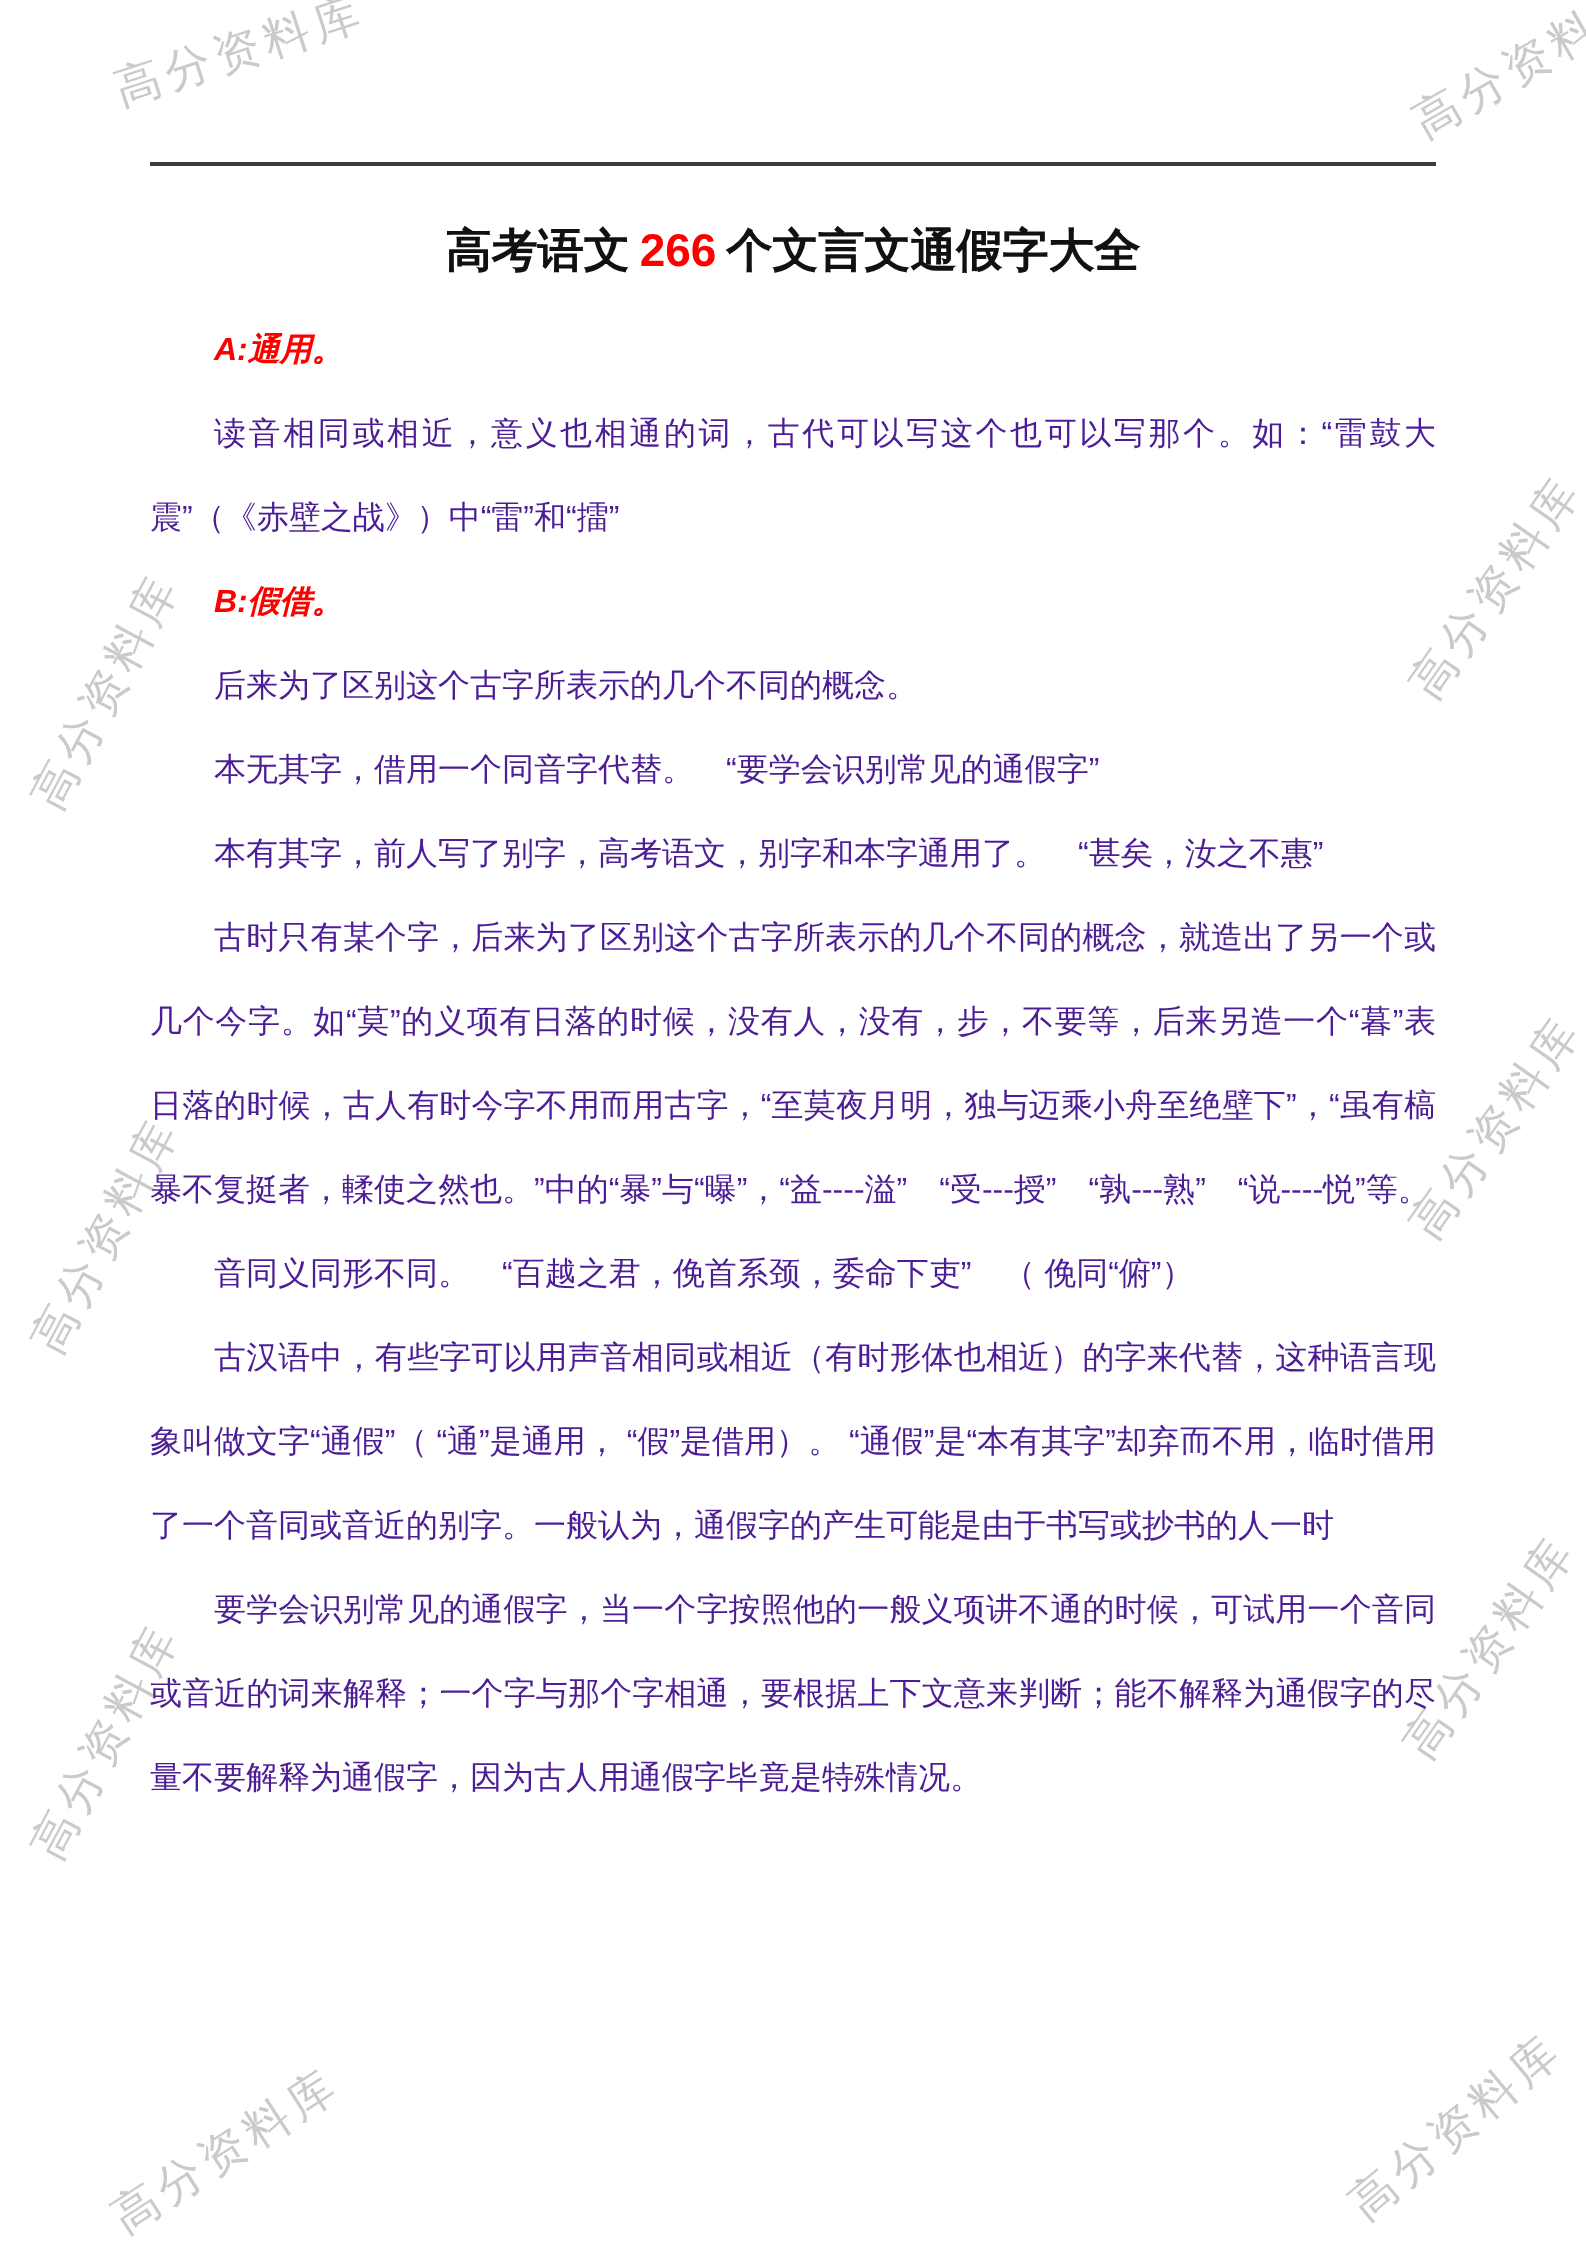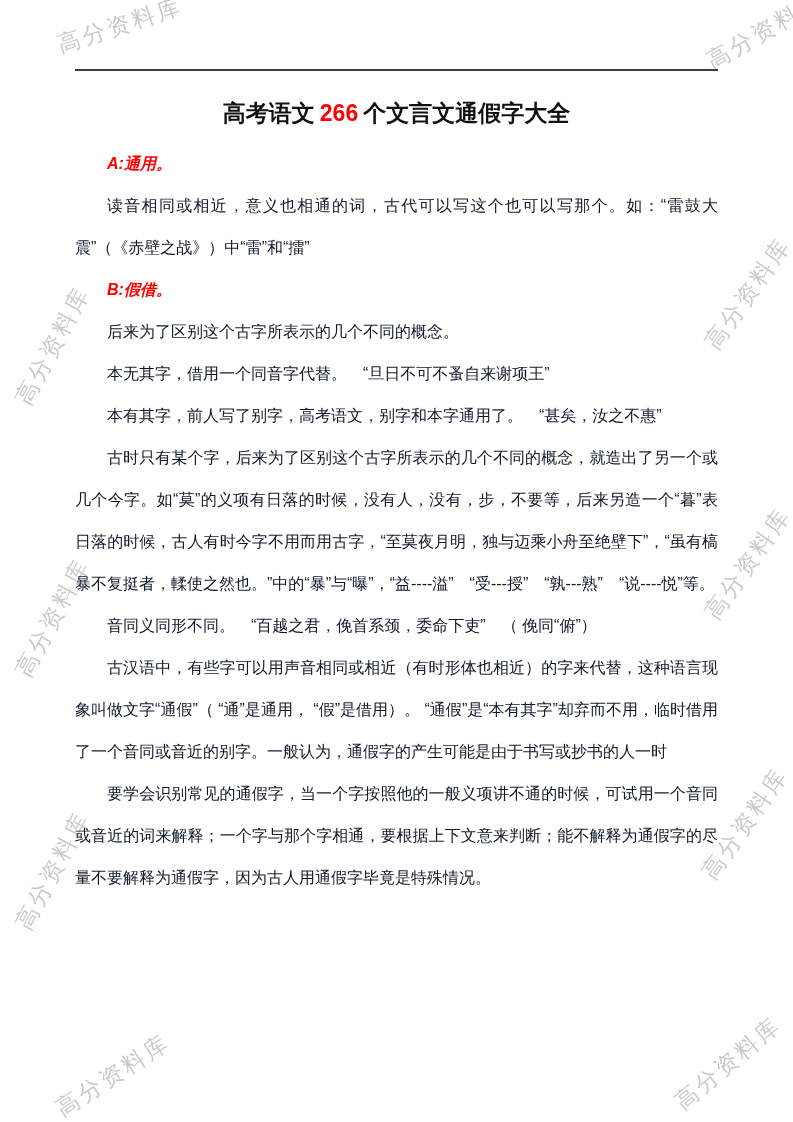--- a/index.html
+++ b/index.html
@@ -33,21 +33,21 @@
   .wm-6  { left: 683px; top: 548px;  transform: rotate(-55deg); }
   .wm-7  { left: -12px; top: 855px;  transform: rotate(-62deg); }
   .wm-8  { left: 680px; top: 808px;  transform: rotate(-55deg); }
   .wm-9  { left: 48px;  top: 1060px; transform: rotate(-33deg); }
   .wm-10 { left: 663px; top: 1048px; transform: rotate(-40deg); }
 
   
   .content {
     position: relative;
     z-index: 1;
-    padding: 0 75px;
+    padding: 12px 75px;
   }
   .header-rule {
     margin-top: 69px;
     height: 0;
     border-top: 2px solid #3d3d3d;
   }
   .title {
     margin-top: 25px;
     font-size: 23px;
     line-height: 34px;
@@ -56,21 +56,21 @@
     color: #111111;
   }
   .title .t-num {
     color: #fe0000;
     padding: 0 5px;
   }
   .doc-body { margin-top: 13px; }
   .doc-body p {
     font-size: 16px;
     line-height: 42px;
-    color: #0f172a;
+    color: #4c1d95;
     text-align: justify;
     text-indent: 2em;
   }
   .doc-body p.sec-heading {
     color: #fe0000;
     font-weight: bold;
     text-align: left;
     font-style: italic;
   }
 </style>
@@ -96,21 +96,21 @@
 
     <h1 class="title"><span class="t-part">高考语文</span><span class="t-num">266</span><span class="t-part">个文言文通假字大全</span></h1>
 
     <div class="doc-body">
 
       <p class="sec-heading">A:通用。</p>
       <p class="para">读音相同或相近，意义也相通的词，古代可以写这个也可以写那个。如：“雷鼓大震”（《赤壁之战》）中“雷”和“擂”</p>
 
       <p class="sec-heading">B:假借。</p>
       <p class="para">后来为了区别这个古字所表示的几个不同的概念。</p>
-      <p class="para">本无其字，借用一个同音字代替。　“旦日不可不蚤自来谢项王”</p>
+      <p class="para">本无其字，借用一个同音字代替。　“要学会识别常见的通假字”</p>
       <p class="para">本有其字，前人写了别字，高考语文，别字和本字通用了。　“甚矣，汝之不惠”</p>
 
       <p class="para">古时只有某个字，后来为了区别这个古字所表示的几个不同的概念，就造出了另一个或几个今字。如“莫”的义项有日落的时候，没有人，没有，步，不要等，后来另造一个“暮”表日落的时候，古人有时今字不用而用古字，“至莫夜月明，独与迈乘小舟至绝壁下”，“虽有槁暴不复挺者，輮使之然也。”中的“暴”与“曝”，“益----溢”　“受---授”　“孰---熟”　“说----悦”等。</p>
 
       <p class="para">音同义同形不同。　“百越之君，俛首系颈，委命下吏”　（ 俛同“俯”）</p>
       <p class="para">古汉语中，有些字可以用声音相同或相近（有时形体也相近）的字来代替，这种语言现象叫做文字“通假”（ “通”是通用， “假”是借用）。 “通假”是“本有其字”却弃而不用，临时借用了一个音同或音近的别字。一般认为，通假字的产生可能是由于书写或抄书的人一时</p>
       <p class="para">要学会识别常见的通假字，当一个字按照他的一般义项讲不通的时候，可试用一个音同或音近的词来解释；一个字与那个字相通，要根据上下文意来判断；能不解释为通假字的尽量不要解释为通假字，因为古人用通假字毕竟是特殊情况。</p>
 
     </div>
   </div>

